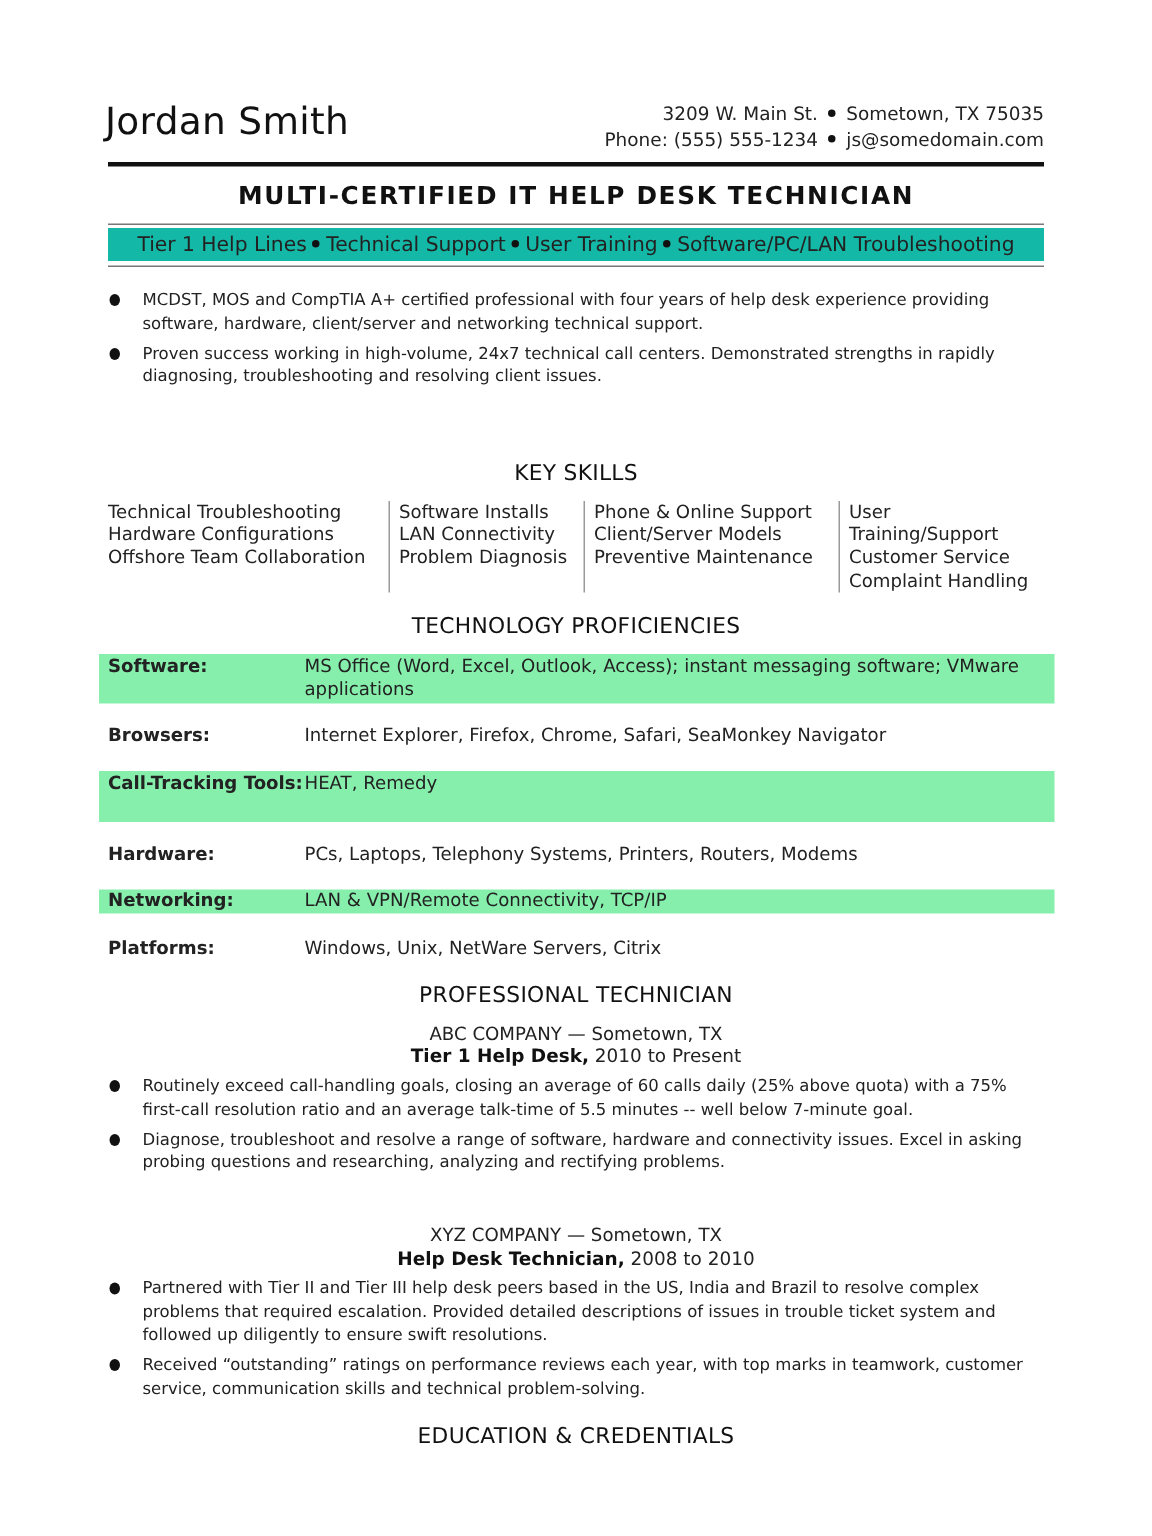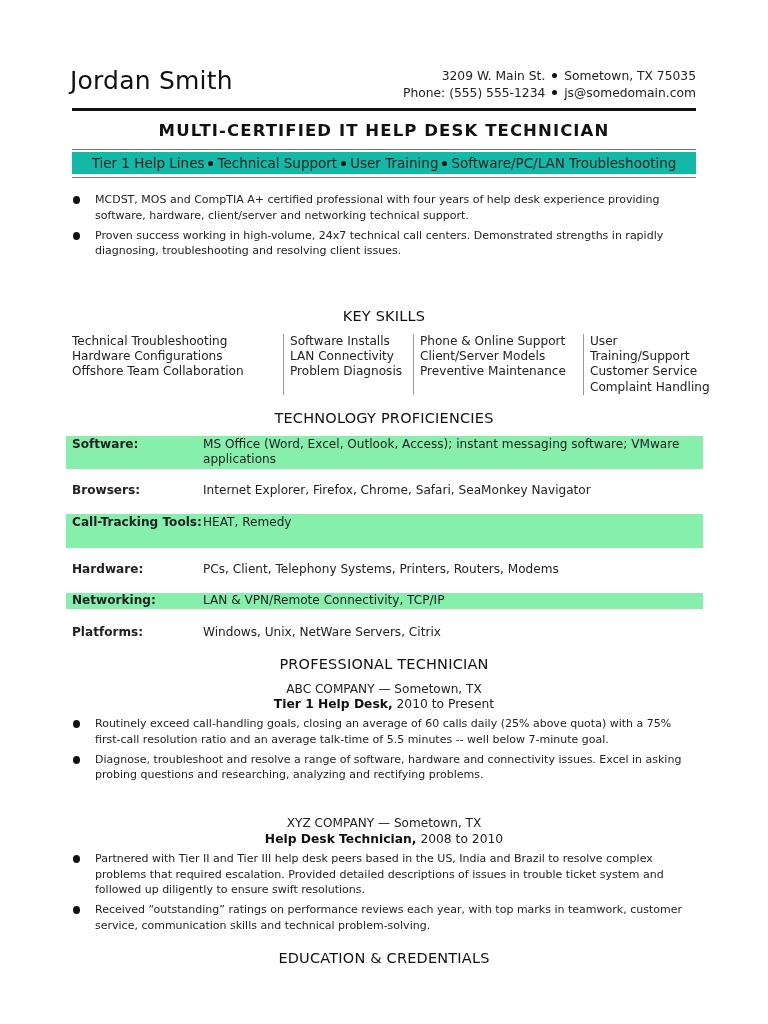--- a/index.html
+++ b/index.html
@@ -23,21 +23,21 @@
   ul.bullets li .b { position: absolute; left: 1px; top: 4px; width: 7px; height: 8px; background: #111; border-radius: 50%; }
 
   .summary { top: 192px; }
 
   .sec-title { position: absolute; left: 72px; right: 72px; text-align: center; font-size: 14.5px; color: #111; letter-spacing: 0.2px; }
 
   .skills { position: absolute; left: 72px; top: 334px; display: flex; font-size: 12.1px; line-height: 15.2px; color: #222; }
   .skills .col { padding: 0 6px; border-left: 1px solid #999; min-height: 58px; }
   .skills .col:first-child { border-left: none; padding-left: 0; }
   .skills .c1 { width: 181px; }
-  .skills .c2 { width: 117px; margin-left: 24px; }
+  .skills .c2 { width: 117px; }
   .skills .c3 { width: 157px; }
   .skills .c4 { width: 130px; }
 
   .tech { position: absolute; left: 66px; width: 637px; font-size: 12.1px; line-height: 15.2px; color: #222; }
   .tech .row { position: absolute; left: 0; width: 637px; display: flex; }
   .tech .row.shade { background: #86efac; }
   .tech .k { width: 137px; padding-left: 6px; font-weight: bold; box-sizing: border-box; }
   .tech .v { flex: 1; padding-right: 6px; }
 
   .job-company { position: absolute; left: 72px; right: 72px; text-align: center; font-size: 12.1px; color: #222; }
@@ -113,21 +113,21 @@
     <div class="row" style="top:483px; height:17px;">
       <div class="k">Browsers:</div>
       <div class="v">Internet Explorer, Firefox, Chrome, Safari, SeaMonkey Navigator</div>
     </div>
     <div class="row shade" style="top:514px; height:33px; padding-top:1px;">
       <div class="k" style="width:137px;">Call-Tracking Tools:</div>
       <div class="v">HEAT, Remedy</div>
     </div>
     <div class="row" style="top:562px; height:17px;">
       <div class="k">Hardware:</div>
-      <div class="v">PCs, Client, Telephony Systems, Printers, Routers, Modems</div>
+      <div class="v">PCs, Laptops, Telephony Systems, Printers, Routers, Modems</div>
     </div>
     <div class="row shade" style="top:593px; height:16px;">
       <div class="k">Networking:</div>
       <div class="v">LAN &amp; VPN/Remote Connectivity, TCP/IP</div>
     </div>
     <div class="row" style="top:625px; height:17px;">
       <div class="k">Platforms:</div>
       <div class="v">Windows, Unix, NetWare Servers, Citrix</div>
     </div>
   </div>

